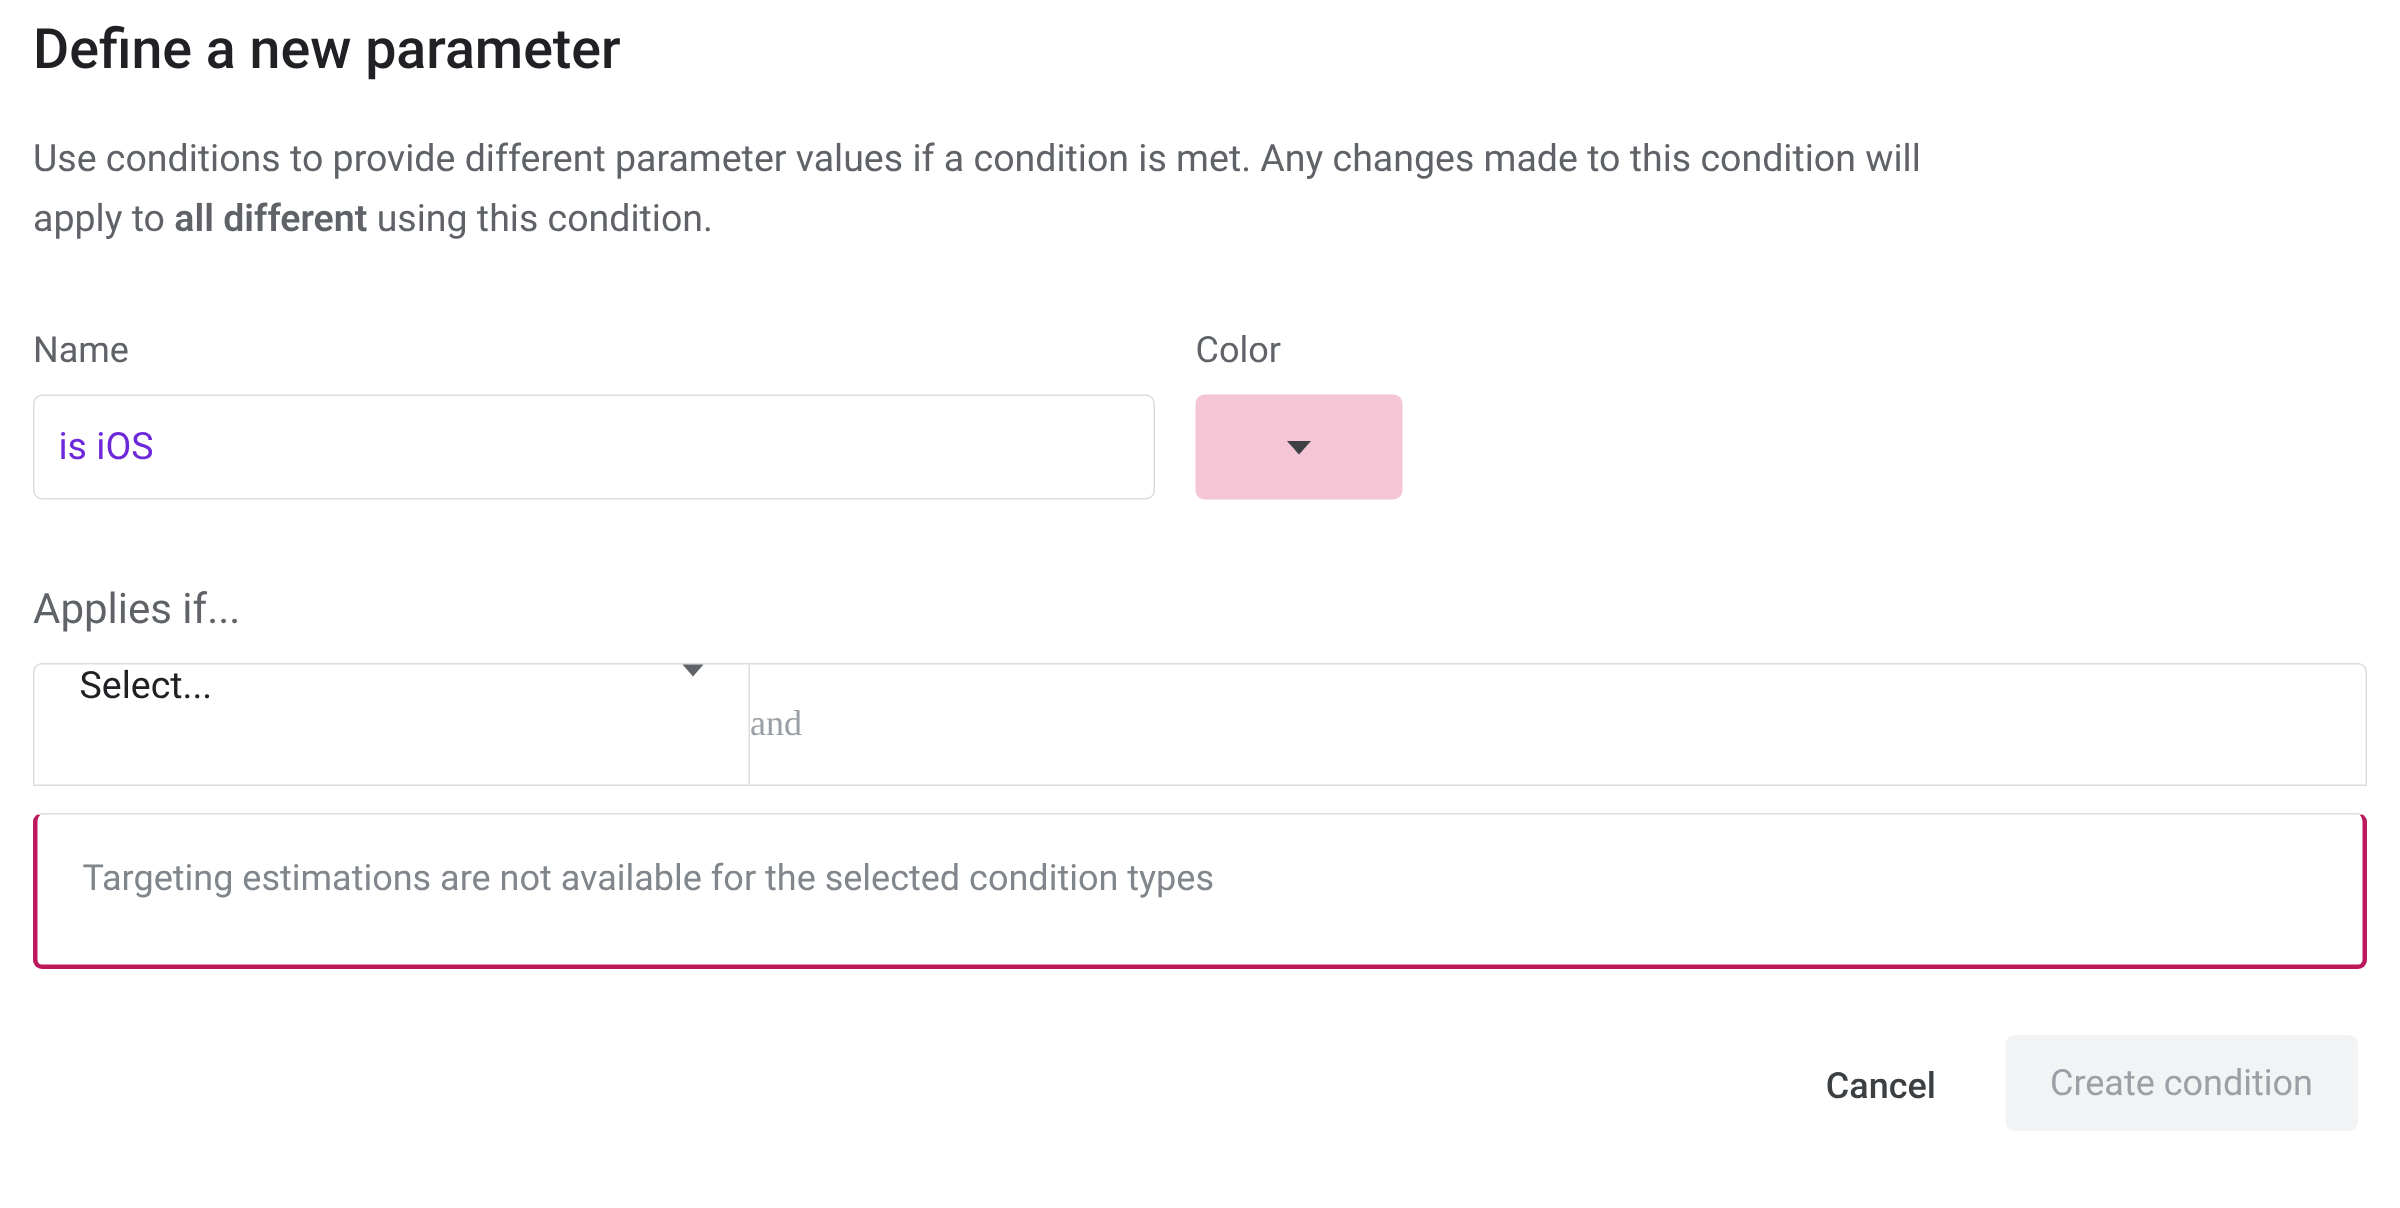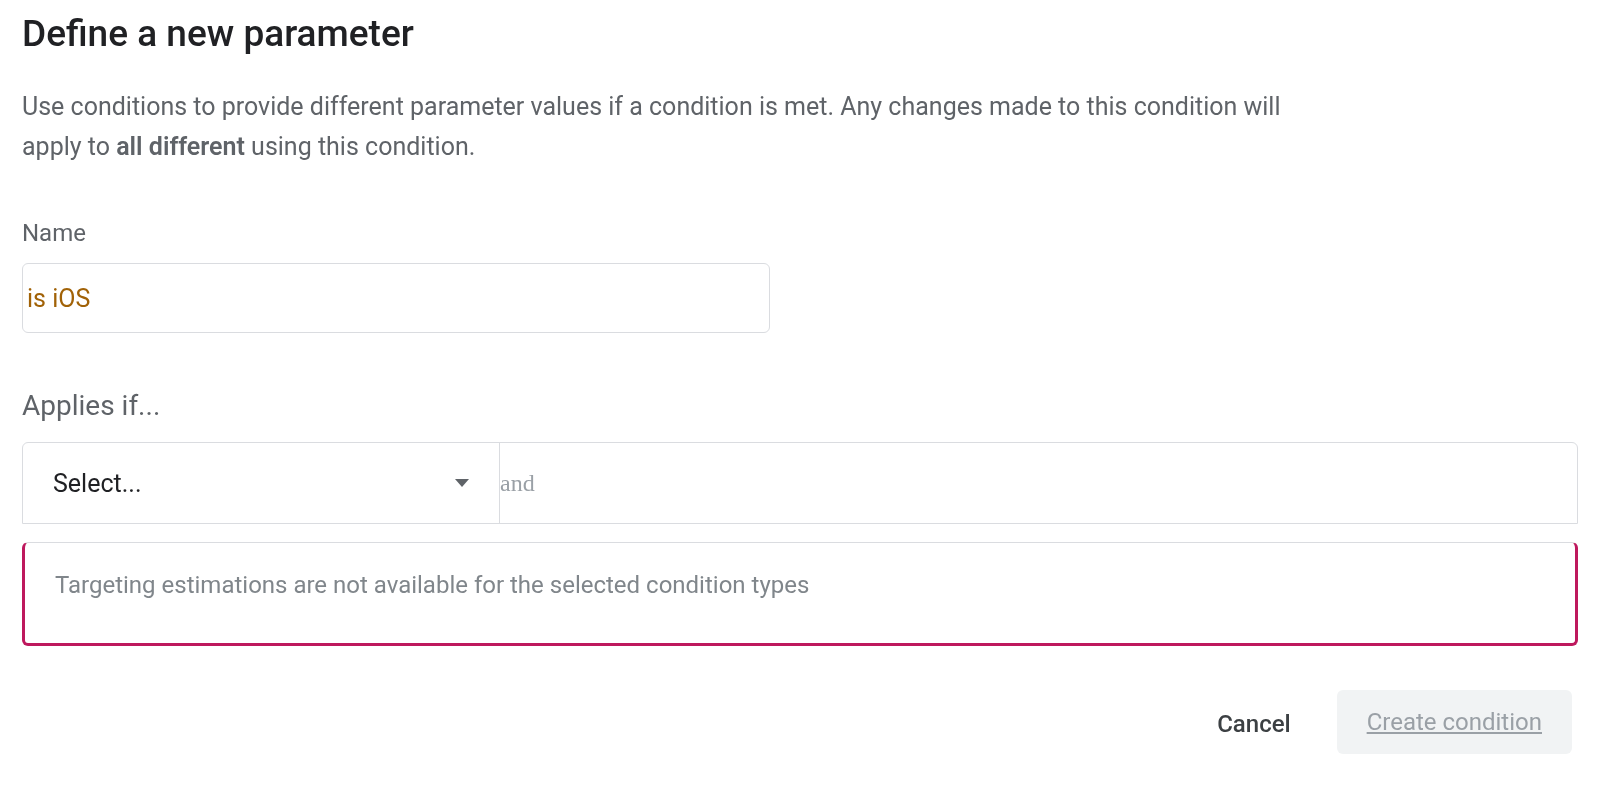--- a/index.html
+++ b/index.html
@@ -45,23 +45,23 @@
       width: 748px;
     }
     .field-label {
       font-size: 24px;
       color: #5f6368;
       margin-bottom: 16px;
     }
     .text-input {
       width: 100%;
       height: 70px;
-      padding: 0 4px;
+      padding: 0 16px;
       font-size: 25px;
-      color: #a16207;
+      color: #6d28d9;
       border: 1px solid #dadce0;
       border-radius: 6px;
       outline: none;
       font-family: inherit;
       background: #fff;
     }
     .color-selector {
       width: 138px;
       height: 70px;
       background: #f4c5d5;
@@ -91,21 +91,20 @@
       display: flex;
       width: 100%;
       border: 1px solid #dadce0;
       border-radius: 6px 6px 0 0;
       height: 82px;
       align-items: stretch;
     }
     .select-dropdown {
       width: 477px;
       display: flex;
-      align-items: center;
       justify-content: space-between;
       padding: 0 30px;
       cursor: pointer;
       border-right: 1px solid #dadce0;
     }
     .select-placeholder {
       font-size: 25px;
       color: #202124;
     }
     .select-caret {
@@ -161,36 +160,41 @@
     .create-button {
       font-size: 24px;
       color: #9aa0a6;
       background: #f1f3f4;
       border: none;
       border-radius: 6px;
       padding: 18px 30px;
       font-family: inherit;
       font-weight: 400;
       cursor: default;
-      text-decoration: underline;
     }
   </style>
 </head>
 <body>
 
 <h1 class="title">Define a new parameter</h1>
 
 <p class="description">
   <span>Use conditions to provide different parameter values if a condition is met. Any changes made to this condition will apply to </span><span class="bold">all different</span><span> using this condition.</span>
 </p>
 
 <div class="form-row">
   <div class="field-group name-group">
     <label class="field-label">Name</label>
     <input type="text" class="text-input" value="is iOS" style="">
+  </div>
+  <div class="field-group">
+    <label class="field-label">Color</label>
+    <button class="color-selector">
+      <span class="caret-down"></span>
+    </button>
   </div>
 </div>
 
 <div class="applies-section">
   <div class="applies-label">Applies if...</div>
   <div class="condition-row">
     <div class="select-dropdown">
       <span class="select-placeholder">Select...</span>
       <span class="select-caret"></span>
     </div>

